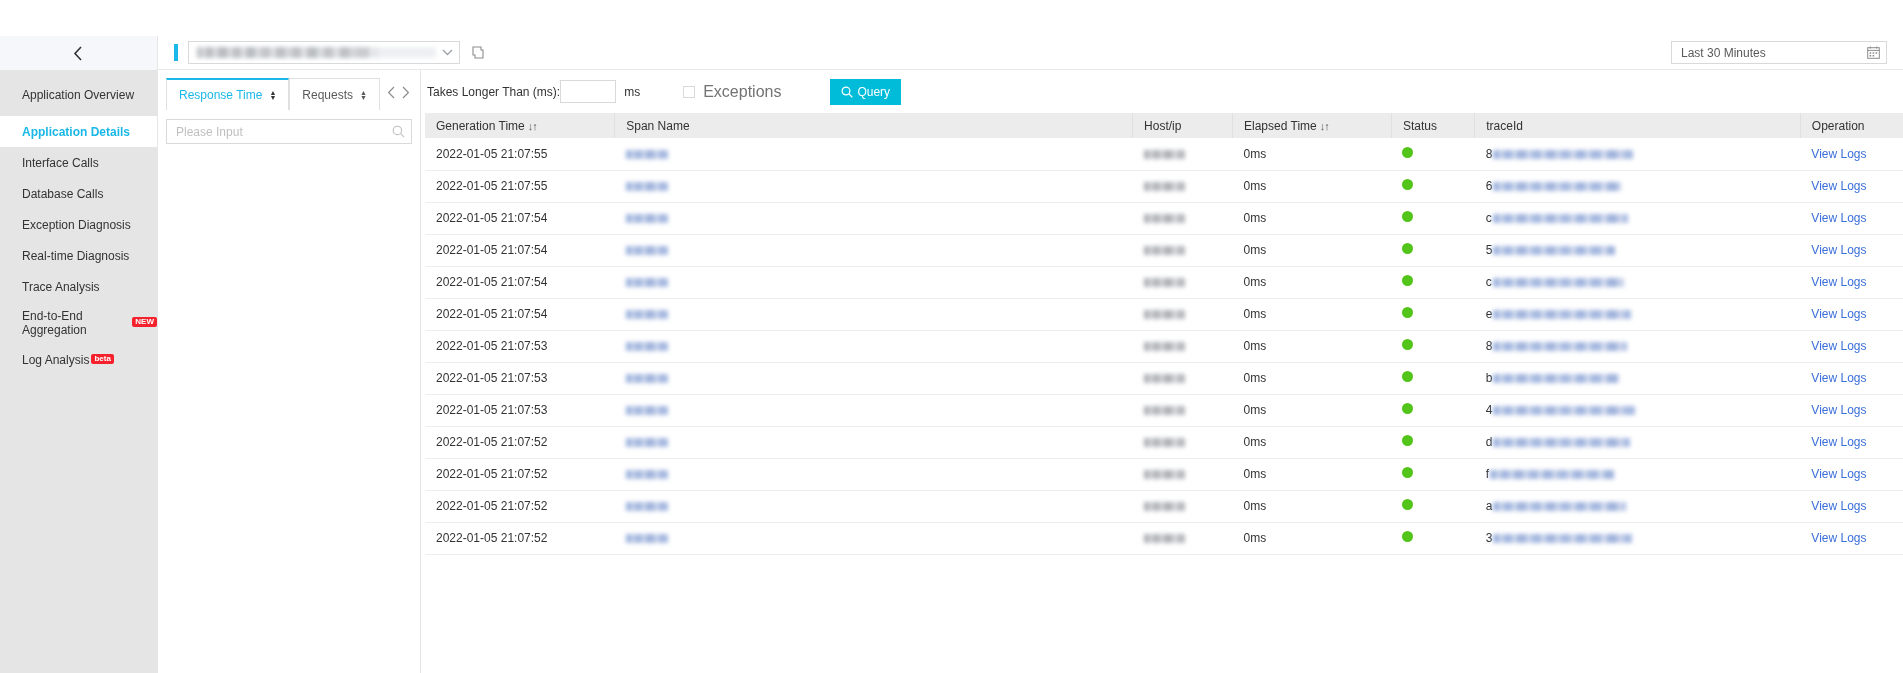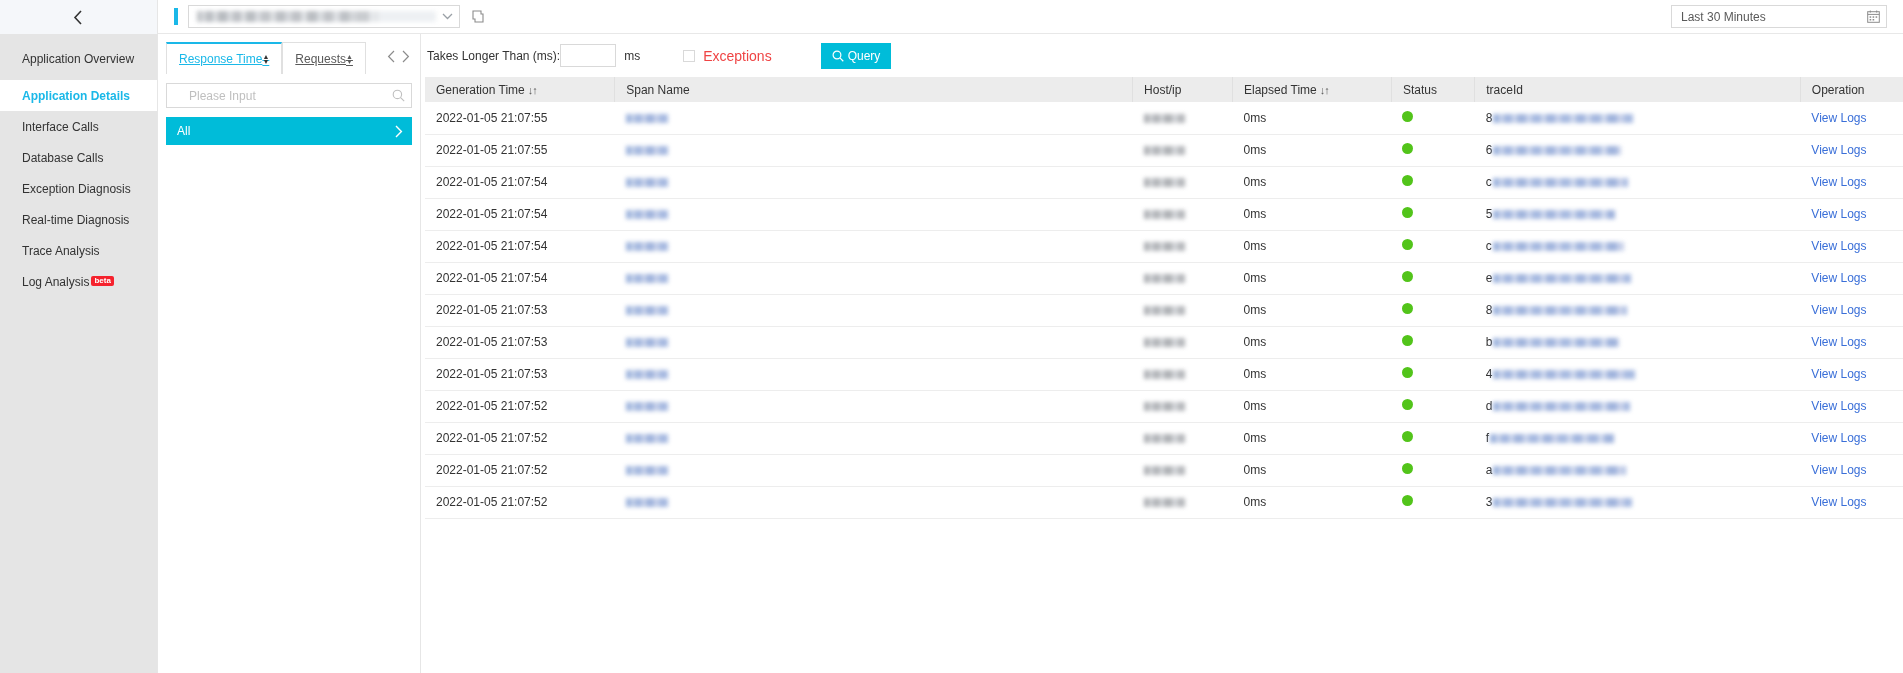--- a/index.html
+++ b/index.html
@@ -14,20 +14,21 @@
 
   .app { display: flex; flex-direction: column; width: 1903px; height: 673px; }
 
   
   .topbar {
     height: 34px; flex: 0 0 34px;
     display: flex; align-items: center;
     background: #fff;
     border-bottom: 1px solid #e8e8e8;
     position: relative;
+    margin-top: 36px;
   }
   .topbar-left-pad { width: 158px; flex: 0 0 158px; height: 100%; background:#f5f7fa; border-right:1px solid #e6e6e6;}
   .app-select-wrap { display:flex; align-items:center; height:100%; padding-left:16px; }
   .blue-bar { width: 4px; height: 17px; background:#1ab8e8; margin-right: 10px; }
   .app-select {
     width: 272px; height: 23px;
     border: 1px solid #d9d9d9; background:#fff;
     display:flex; align-items:center; padding: 0 6px 0 8px;
     position: relative;
   }
@@ -91,36 +92,35 @@
   .midpanel {
     width: 263px; flex: 0 0 263px;
     background:#fff;
     border-right: 1px solid #e6e6e6;
     display:flex; flex-direction:column;
     padding: 8px 0 0 0;
   }
   .mid-tabs { display:flex; align-items:flex-end; height: 32px; margin: 0 8px; position:relative; }
   .mid-tab {
     height: 32px; border:1px solid #e0e0e0; border-bottom:none;
-    background:#fff; display:flex; align-items:center; gap:0;
+    background:#fff; display:flex; align-items:center; gap:7px;
     padding: 0 12px; font-size: 12px; color:#595959; cursor:pointer;
     position:relative;
-    text-decoration:underline;
   }
   .mid-tab.active { color:#1ab8e8; border-top: 2px solid #1ab8e8; }
   .sortarrows { display:inline-flex; flex-direction:column; line-height:5px; font-size: 7px; color:#595959; }
   .mid-tab.active .sortarrows { color:#333; }
   .tab-nav {
     position:absolute; right: 2px; top: 8px;
     display:flex; gap: 5px; color:#8c8c8c; font-size: 13px; cursor:pointer;
   }
   .mid-search {
     margin: 9px 8px 0 8px; height: 25px;
     border:1px solid #d9d9d9; display:flex; align-items:center;
-    padding: 0 6px 0 22px;
+    padding: 0 6px 0 9px;
   }
   .mid-search input {
     flex:1; border:none; outline:none; font-size: 12px; color:#333;
     font-family: "Liberation Sans", sans-serif; background: transparent;
   }
   .mid-search input::placeholder { color:#bfbfbf; }
   .mid-search .mag { color:#bfbfbf; }
 
   .all-row {
     margin: 9px 8px 0 8px; height: 28px; background:#00bcd9;
@@ -164,21 +164,21 @@
   }
   .filter-label { font-size: 12px; color:#333; margin-left: 2px; }
   .ms-input {
     width: 56px; height: 23px; border:1px solid #d9d9d9;
     margin: 0 0 0 0; background:#fff; outline:none;
     font-family:"Liberation Sans",sans-serif; font-size:12px; padding:0 4px;
   }
   .ms-unit { font-size: 12px; color:#333; margin-left: 8px; }
   .chk-wrap { display:flex; align-items:center; gap: 8px; margin-left: 43px; cursor:pointer; }
   .chk { width: 12px; height: 12px; border:1px solid #d9d9d9; background:#fff; }
-  .chk-label { font-size: 14px; color:#ef4444; }
+  .chk-label { font-size: 16px; color:#737373; }
   .query-btn {
     margin-left: 49px; height: 26px; min-width: 63px;
     background:#00bcd9; color:#fff; border:none;
     display:flex; align-items:center; justify-content:center; gap: 4px;
     font-size: 12px; cursor:pointer; padding: 0 11px;
     font-family:"Liberation Sans",sans-serif;
   }
 
   
   .table-wrap { flex:1 1 auto; overflow:hidden; padding-left: 4px; padding-right: 0; }
@@ -293,20 +293,24 @@
         </div>
         <div class="side-item">
           <span class="side-label">Exception Diagnosis</span>
         </div>
         <div class="side-item">
           <span class="side-label">Real-time Diagnosis</span>
         </div>
         <div class="side-item">
           <span class="side-label">Trace Analysis</span>
         </div>
+        <div class="side-item two-line">
+          <span class="side-label">End-to-End Aggregation</span>
+          <span class="badge">NEW</span>
+        </div>
         <div class="side-item">
           <span class="side-label">Log Analysis</span>
           <span class="badge beta">beta</span>
         </div>
       </nav>
 
     <section class="midpanel">
       <div class="mid-tabs">
         <div class="mid-tab active">
           <span>Response Time</span>
@@ -339,28 +343,20 @@
       <div class="mid-search">
         <input placeholder="Please Input" style="">
         <span class="mag">
           <svg width="13" height="13" viewBox="0 0 13 13">
               <circle cx="5.4" cy="5.4" r="4.2" fill="none" stroke="#bfbfbf" stroke-width="1.1"></circle>
               <line x1="8.6" y1="8.6" x2="12.2" y2="12.2" stroke="#bfbfbf" stroke-width="1.1"></line>
             </svg>
         </span>
       </div>
 
-      <div class="all-row">
-        <span>All</span>
-        <span class="arrow">
-          <svg width="9" height="13" viewBox="0 0 9 13">
-              <polyline points="2,1 7.4,6.5 2,12" fill="none" stroke="#ffffff" stroke-width="1.4"></polyline>
-            </svg>
-        </span>
-      </div>
 
     </section>
 
     <section class="rightpanel">
 
       <div class="filterbar">
         <span class="filter-label">Takes Longer Than (ms):</span>
         <input class="ms-input" style="">
         <span class="ms-unit">ms</span>
         <label class="chk-wrap">

